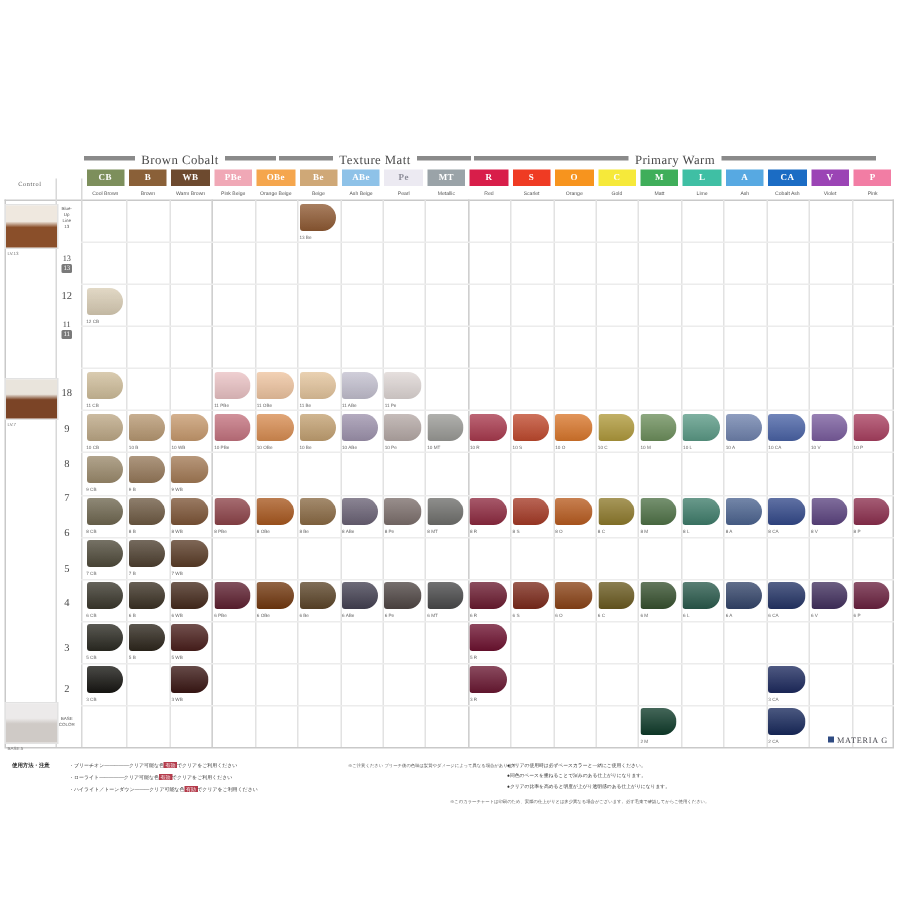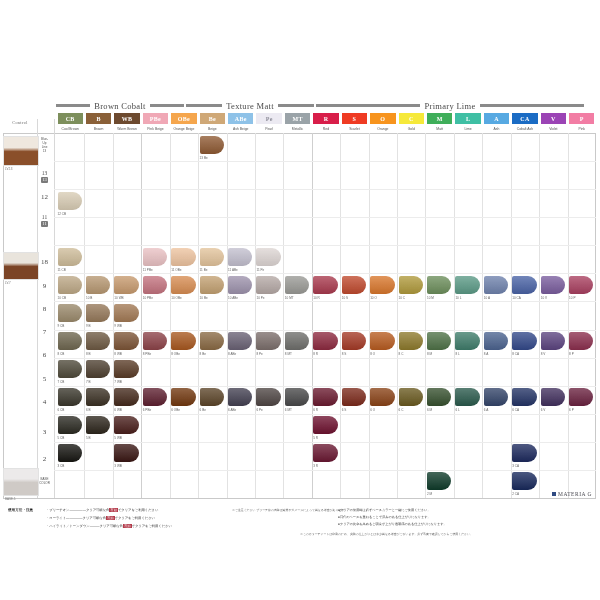--- a/index.html
+++ b/index.html
@@ -103,21 +103,21 @@
         <span class="gtxt">Brown Cobalt</span>
         <span class="rule"></span>
       </div>
       <div class="groupbar" style="left: 186px; width: 128px; top: 100px;">
         <span class="rule"></span>
         <span class="gtxt">Texture Matt</span>
         <span class="rule"></span>
       </div>
       <div class="groupbar" style="left: 316px; width: 268px; top: 100px;">
         <span class="rule"></span>
-        <span class="gtxt">Primary Lime</span>
+        <span class="gtxt">Primary Warm</span>
         <span class="rule"></span>
       </div>
     </div>
 
   <div id="hdr">
       <div class="hcell" style="left: 57.5px; top: 113px; width: 25.4211px; background: rgb(125, 143, 92); color: rgb(255, 255, 255);">CB</div>
       <div class="hname" style="left: 57.5px; width: 25.4211px;">Cool Brown</div>
       <div class="hcell" style="left: 85.9211px; top: 113px; width: 25.4211px; background: rgb(138, 96, 56); color: rgb(255, 255, 255);">B</div>
       <div class="hname" style="left: 85.9211px; width: 25.4211px;">Brown</div>
       <div class="hcell" style="left: 114.342px; top: 113px; width: 25.4211px; background: rgb(109, 74, 47); color: rgb(255, 255, 255);">WB</div>

